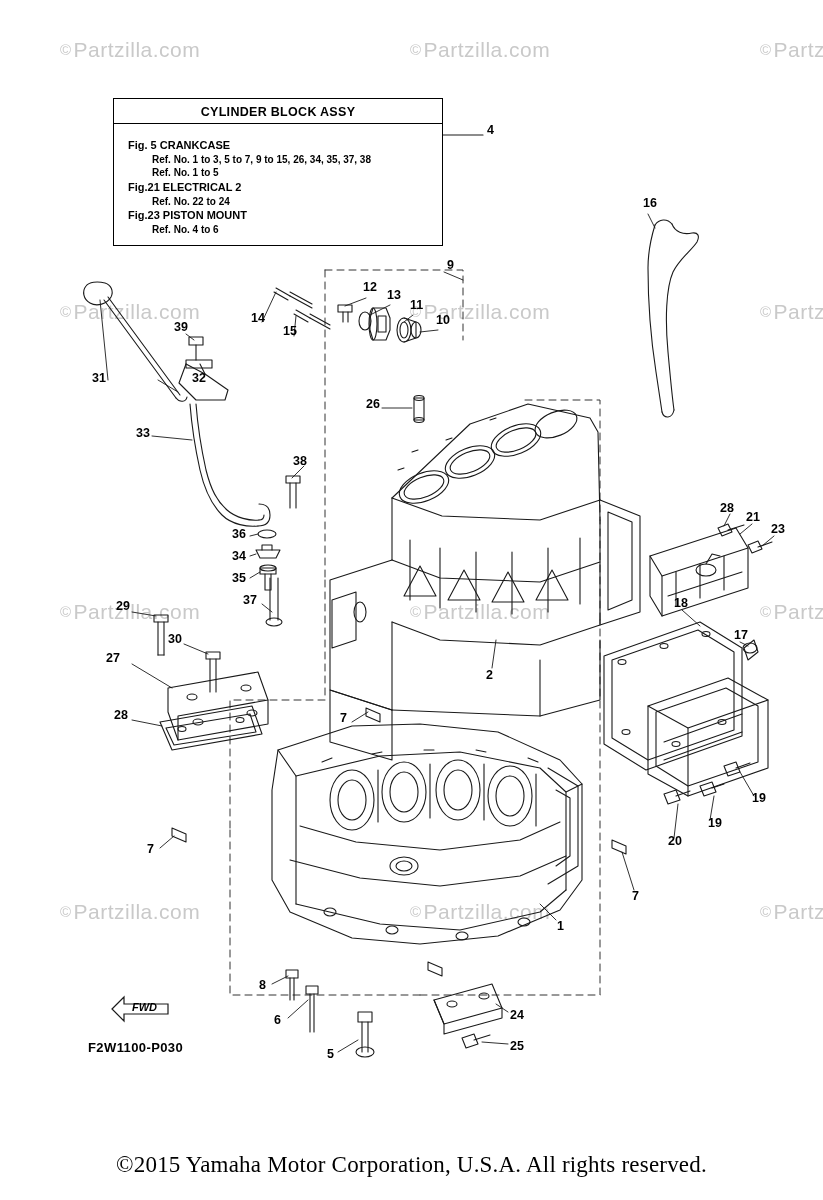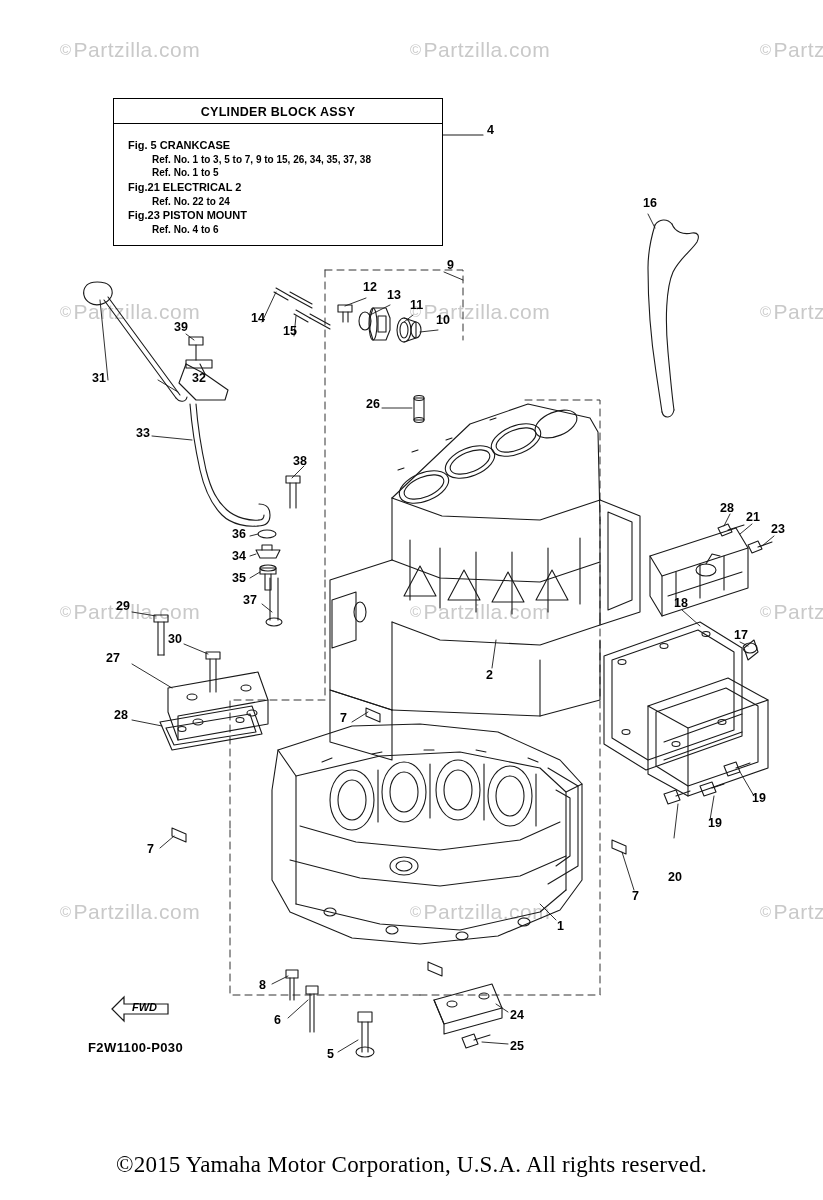--- a/index.html
+++ b/index.html
@@ -506,21 +506,21 @@
     <span class="num" style="left:114px; top:708px;">28</span>
     <span class="num" style="left:720px; top:501px;">28</span>
     <span class="num" style="left:746px; top:510px;">21</span>
     <span class="num" style="left:771px; top:522px;">23</span>
     <span class="num" style="left:674px; top:596px;">18</span>
     <span class="num" style="left:734px; top:628px;">17</span>
     <span class="num" style="left:486px; top:668px;">2</span>
     <span class="num" style="left:340px; top:711px;">7</span>
     <span class="num" style="left:752px; top:791px;">19</span>
     <span class="num" style="left:708px; top:816px;">19</span>
-    <span class="num" style="left:668px; top:834px;margin-top:36px;">20</span>
+    <span class="num" style="left:668px; top:834px;">20</span>
     <span class="num" style="left:147px; top:842px;">7</span>
     <span class="num" style="left:632px; top:889px;">7</span>
     <span class="num" style="left:557px; top:919px;">1</span>
     <span class="num" style="left:259px; top:978px;">8</span>
     <span class="num" style="left:274px; top:1013px;">6</span>
     <span class="num" style="left:327px; top:1047px;">5</span>
     <span class="num" style="left:510px; top:1008px;">24</span>
     <span class="num" style="left:510px; top:1039px;">25</span>
   </div>
 

